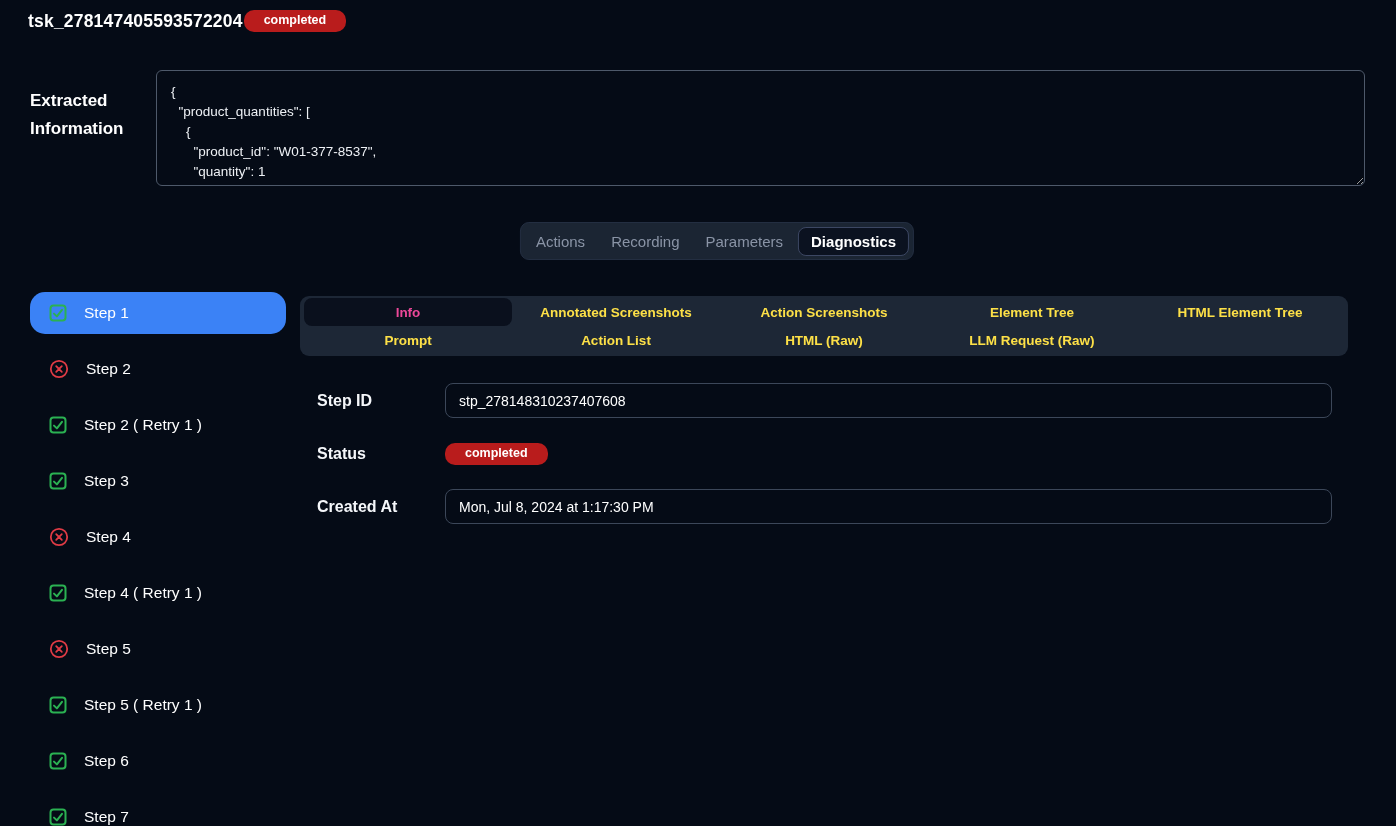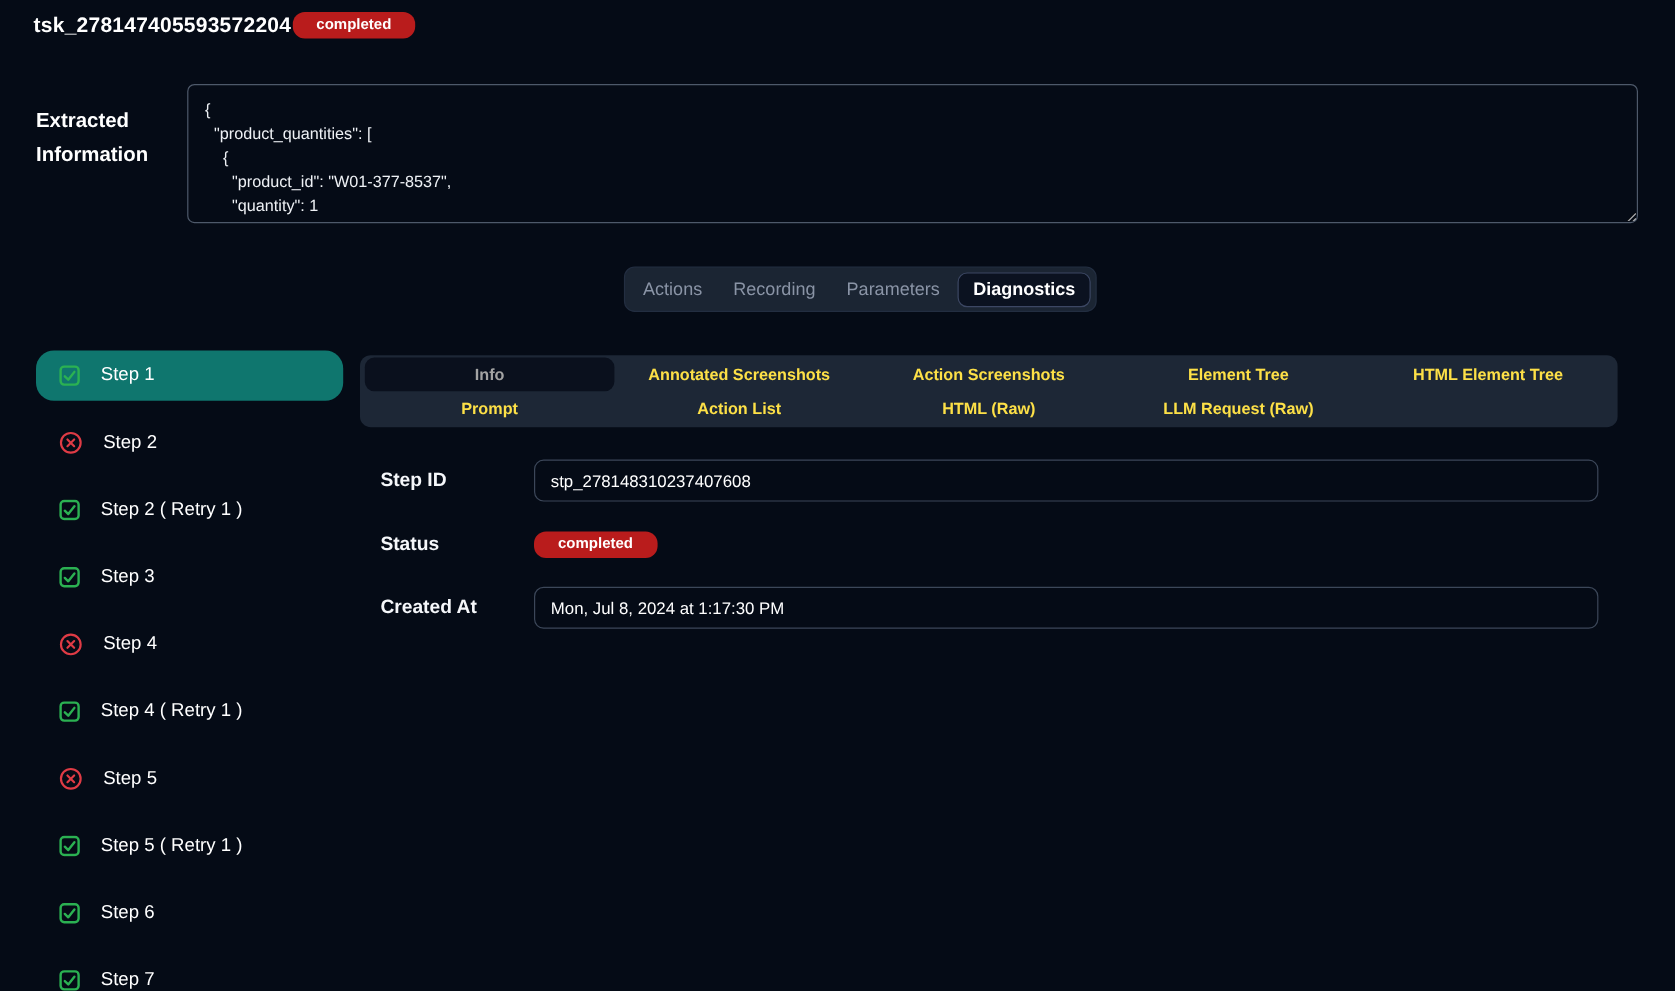--- a/index.html
+++ b/index.html
@@ -71,41 +71,41 @@
   .steps {
     position: absolute; left: 30px; top: 292px; width: 256px;
   }
   .step-item {
     display: flex; align-items: center; gap: 17px;
     height: 42px; padding-left: 19px; margin-bottom: 14px;
     border-radius: 15px;
     font-size: 15.5px; font-weight: 500;
     cursor: pointer;
   }
-  .step-item.selected { background: #0f766e; }
+  .step-item.selected { background: #3b82f6; }
   .step-item svg { flex: none; display: none; }
   .step-item.success svg.icon-check { display: block; }
   .step-item.error svg.icon-xcircle { display: block; }
 
   
   .panel { position: absolute; left: 300px; top: 296px; width: 1048px; }
 
   .subtabs {
     width: 100%; height: 60px;
     background: #1d2736; border-radius: 9px;
     padding: 2px 4px;
     display: grid; grid-template-columns: repeat(5, 1fr);
   }
   .subtab {
     height: 28px; display: flex; align-items: center; justify-content: center;
     font-size: 13.5px; font-weight: 600; color: #fde047;
     border-radius: 8px; cursor: pointer; white-space: nowrap;
     background: transparent; border: none; font-family: inherit;
   }
-  .subtab.active { background: #0a101d; color: #a3a3a3; text-align: right; }
+  .subtab.active { background: #0a101d; color: #ec4899; text-align: right; }
 
   .fields { margin-top: 27px; }
   .field-row {
     display: flex; align-items: center;
     min-height: 35px; margin-bottom: 18px;
   }
   .field-label {
     width: 145px; padding-left: 17px;
     font-size: 16px; font-weight: 600; color: #f5f7fa;
   }

